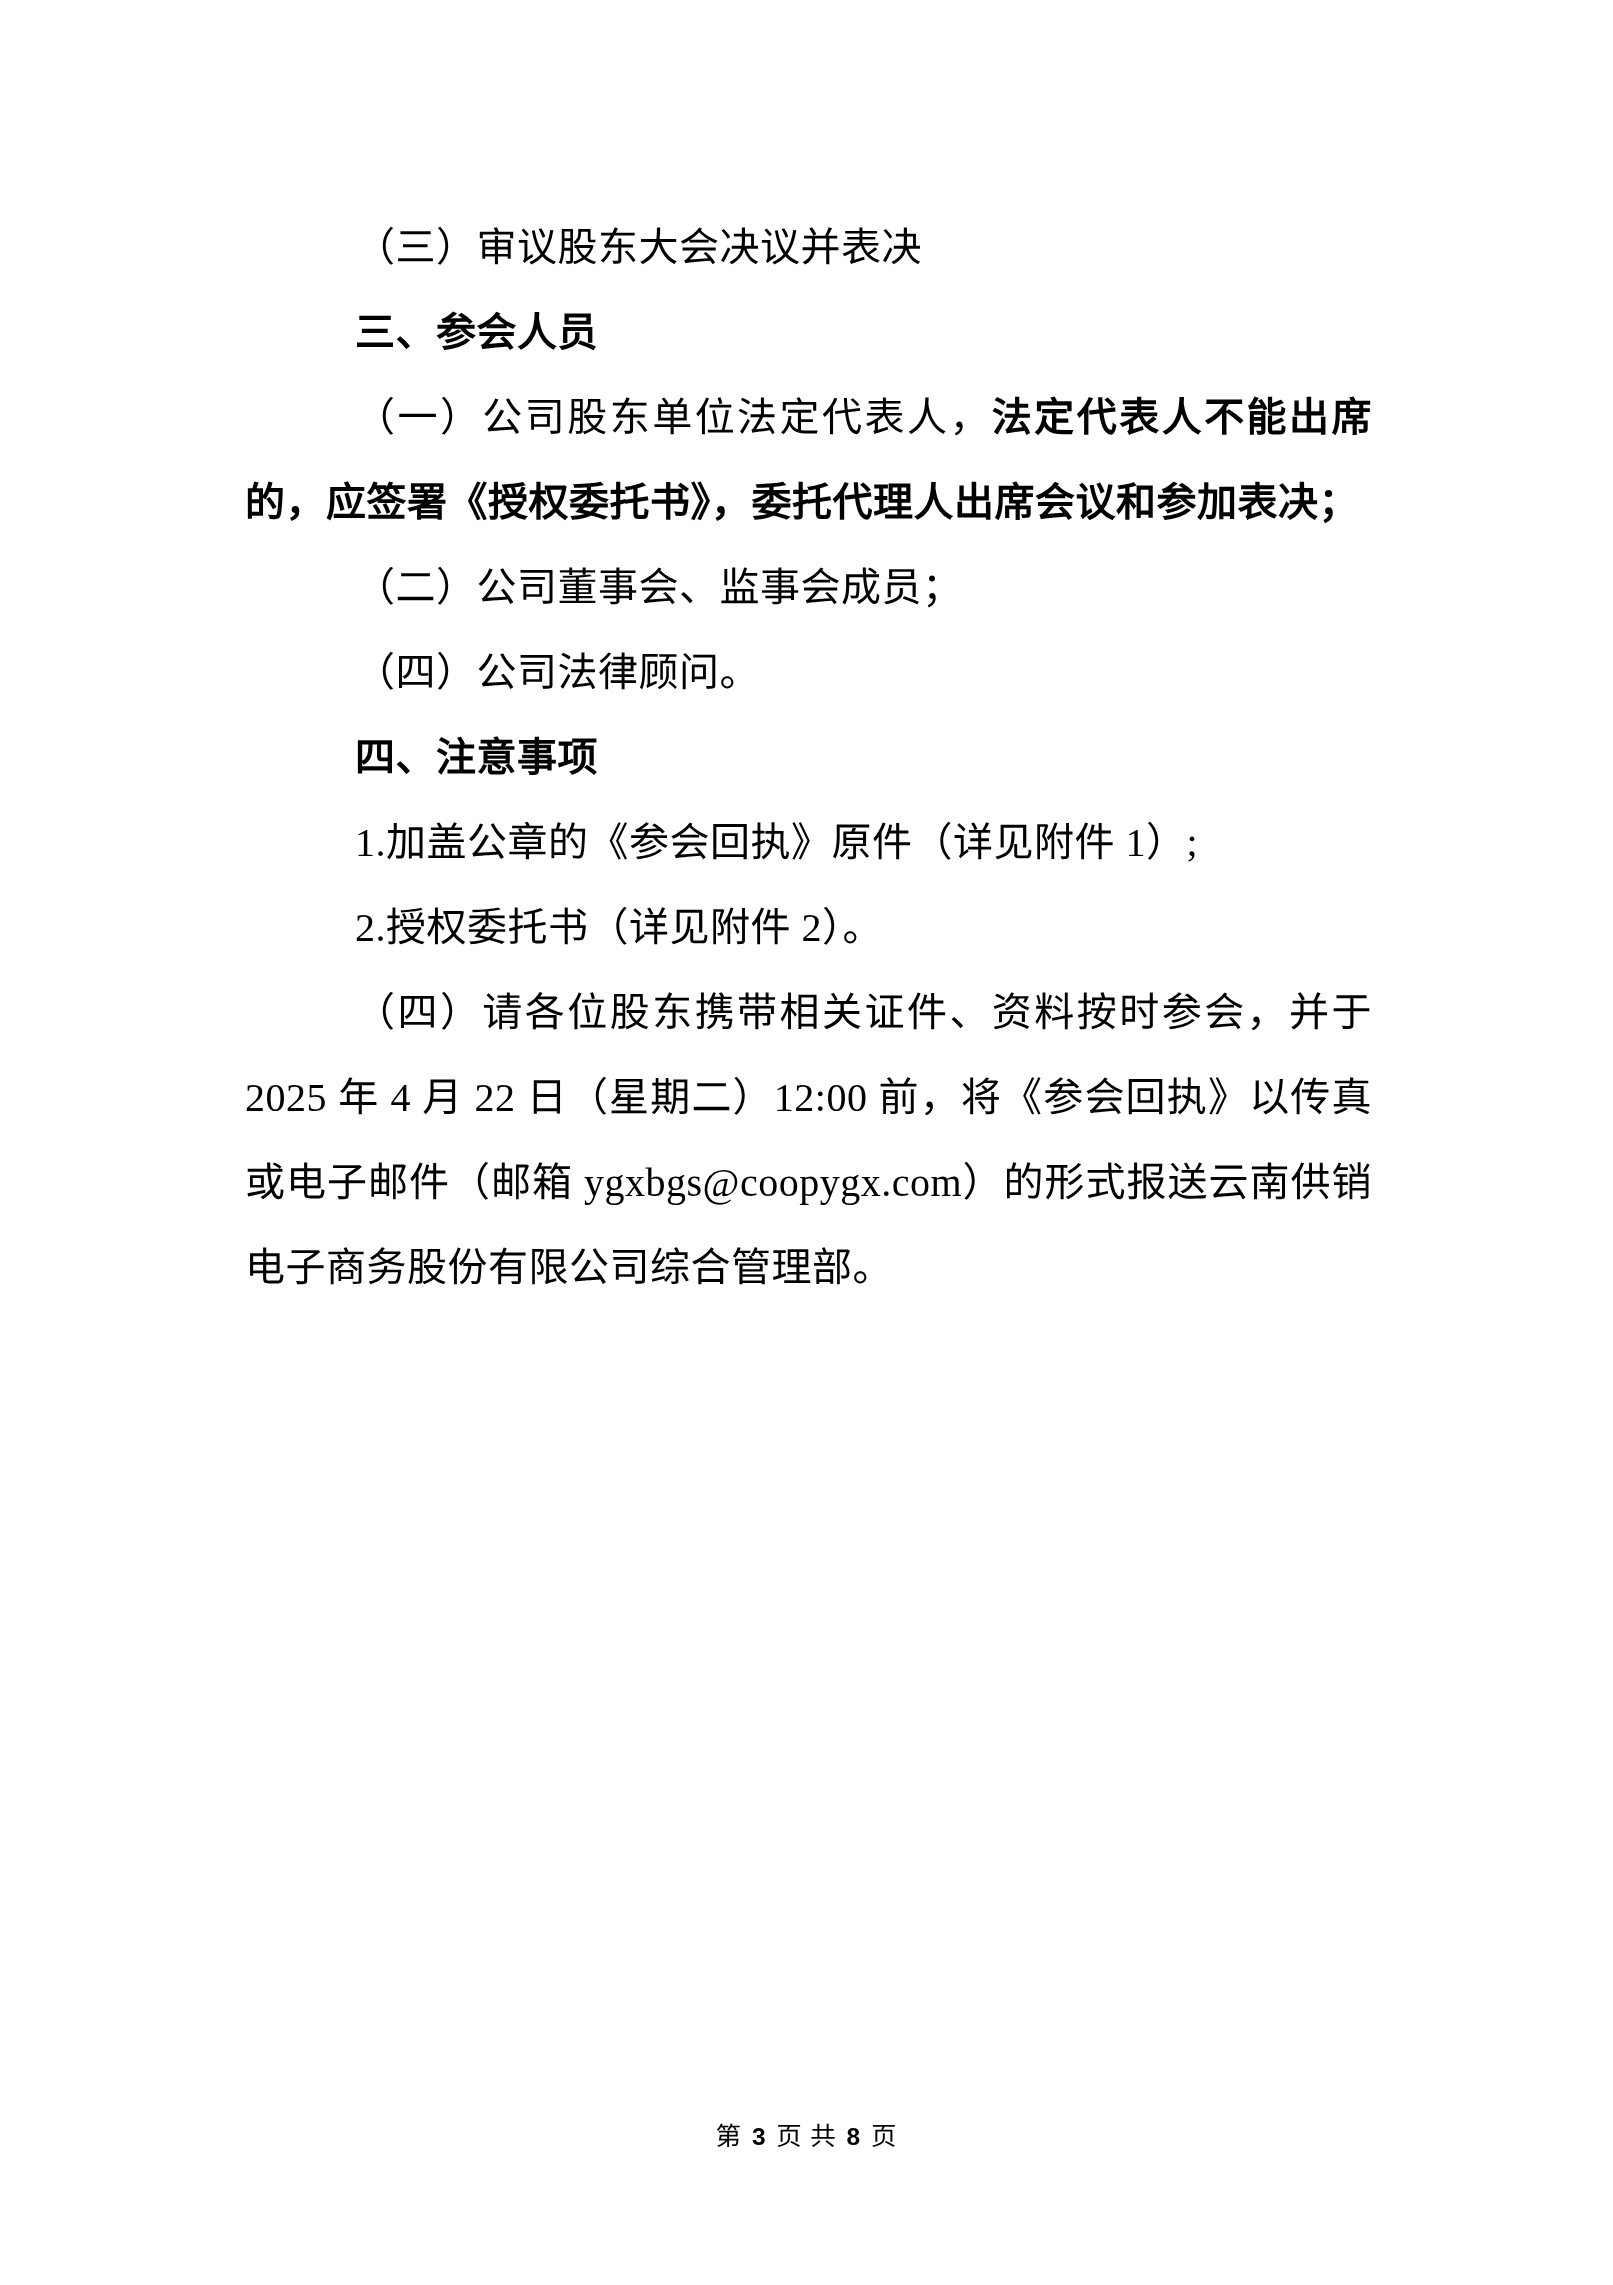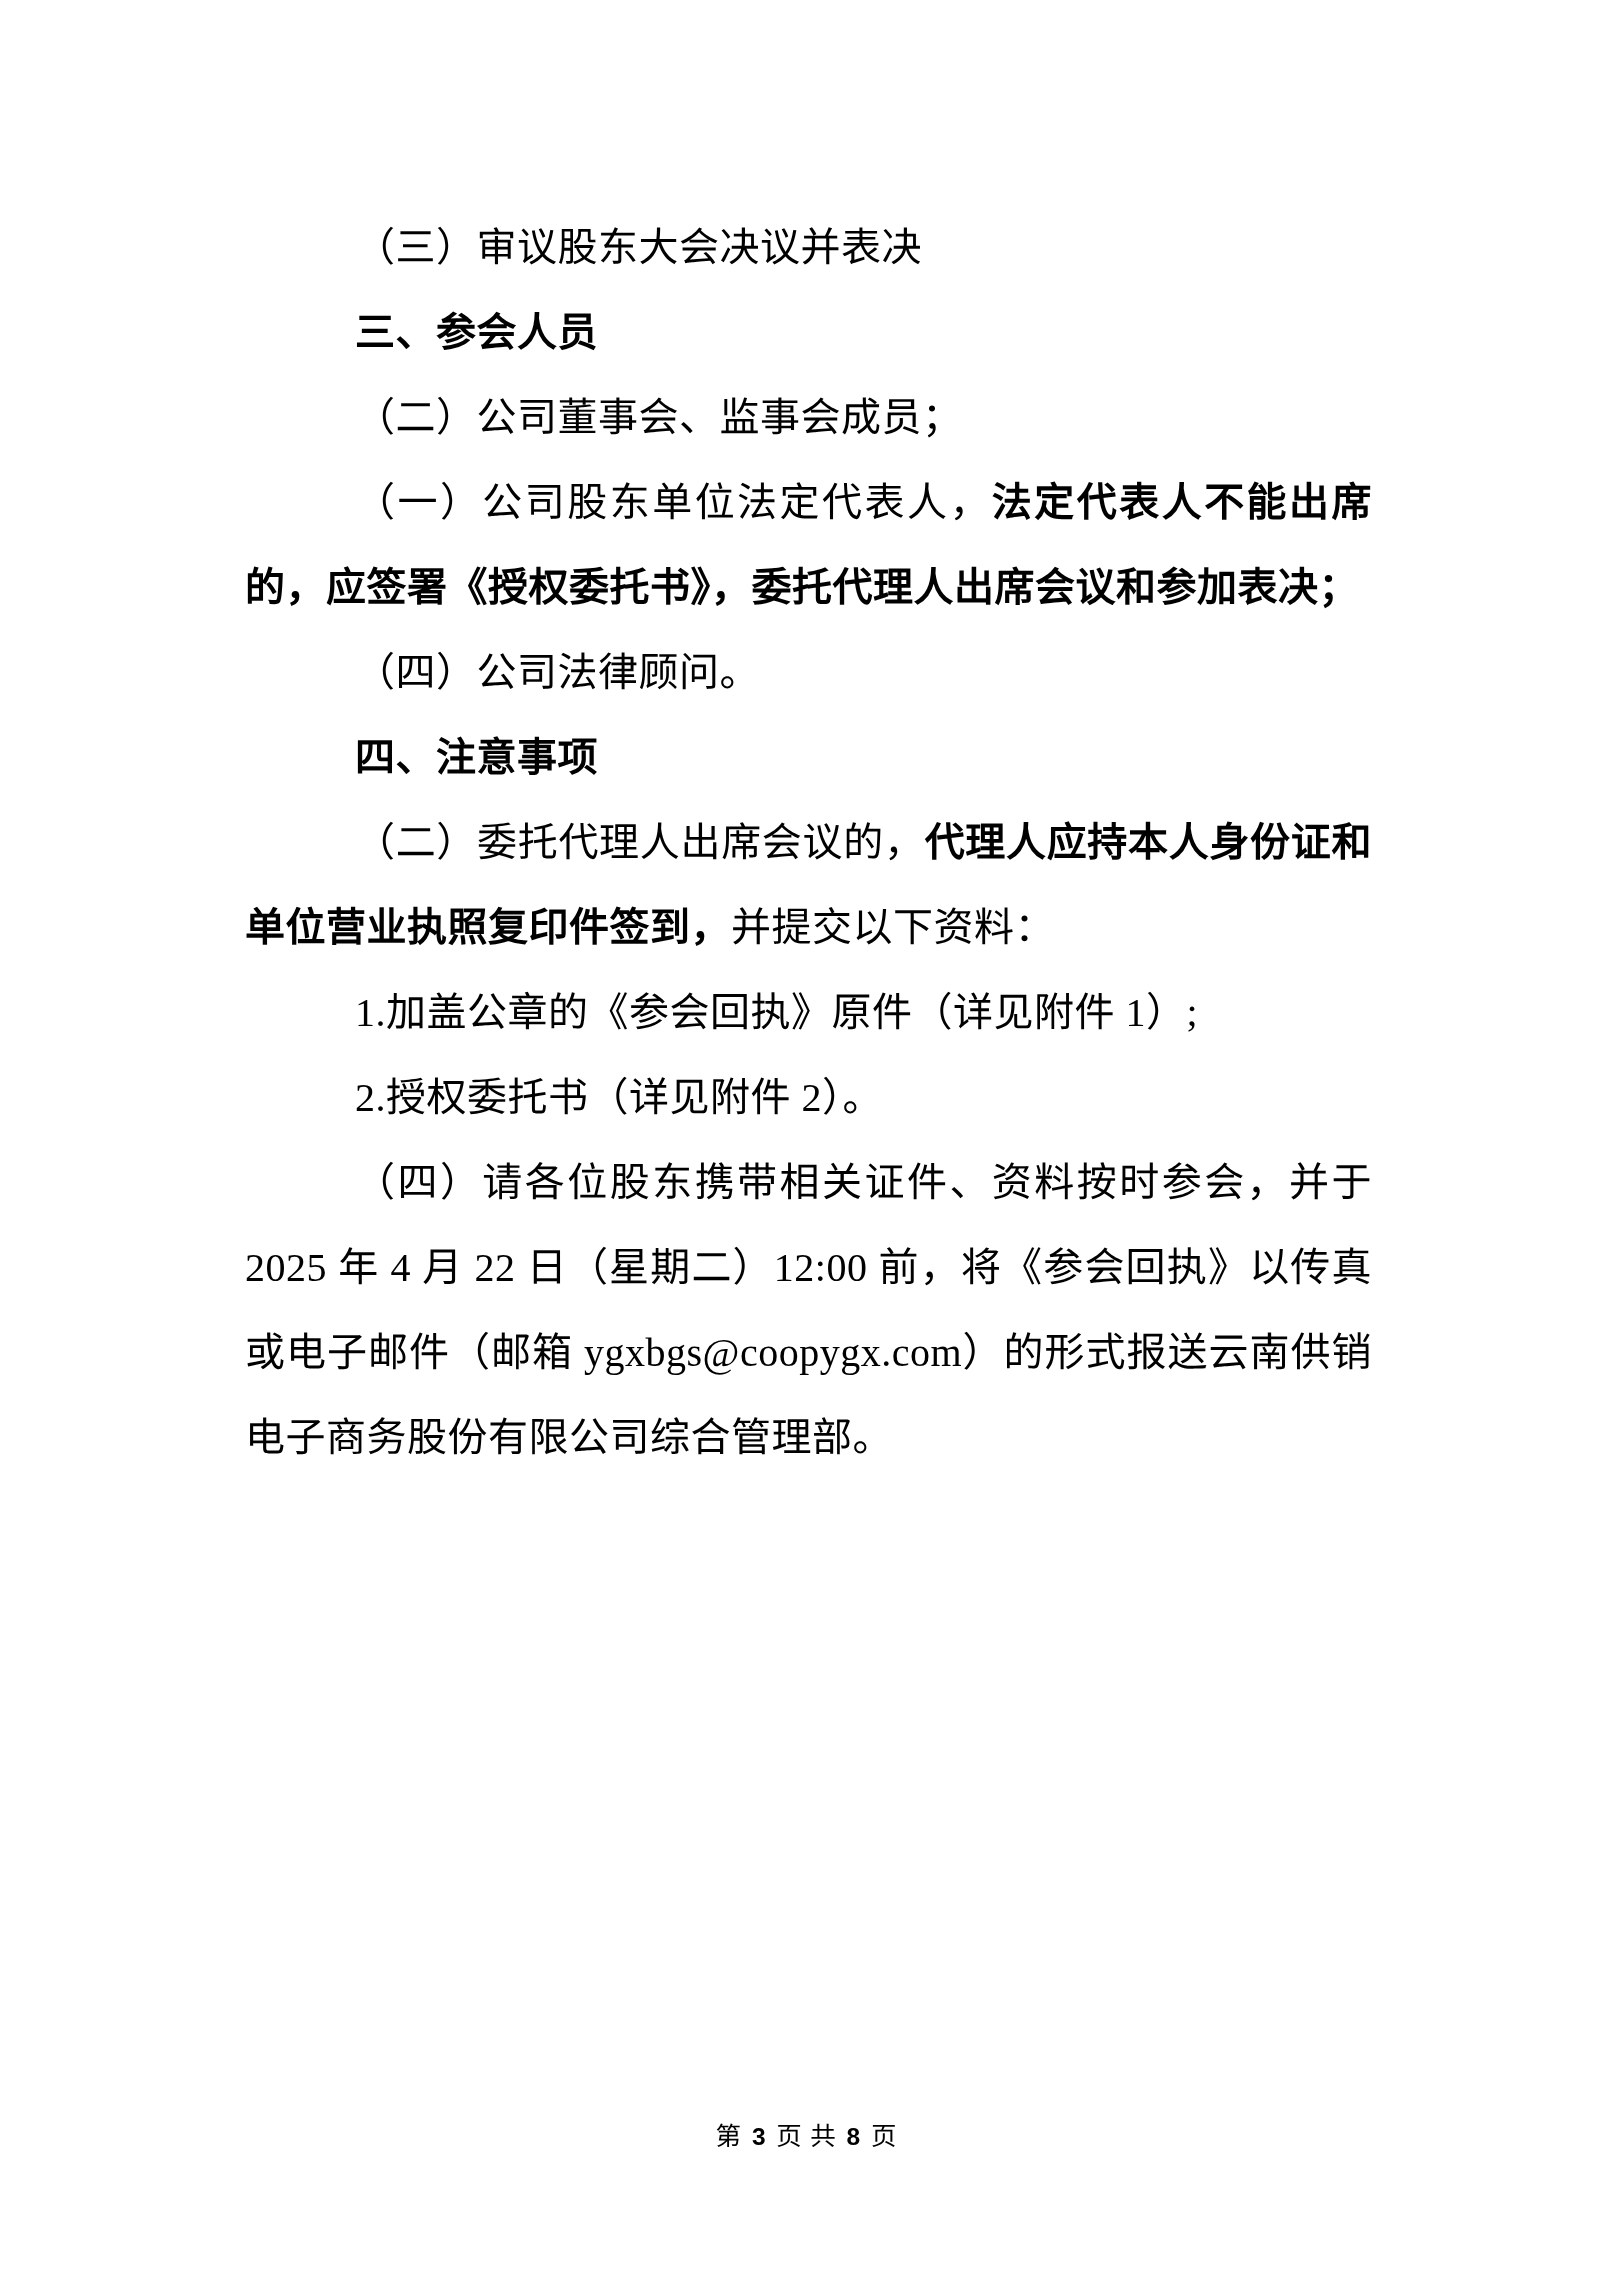--- a/index.html
+++ b/index.html
@@ -51,25 +51,24 @@
     font-size:24.5px;
   }
 </style>
 </head>
 <body>
 
 <div class="page">
   <div class="content">
       <p class="para"><span>（三）审议股东大会决议并表决</span></p>
       <p class="para heading"><b>三、参会人员</b></p>
+      <p class="para"><span>（一）公司股东单位法定代表人，</span><b>法定代表人不能出席的，应签署《授权委托书》，委托代理人出席会议和参加表决；</b></p>
       <p class="para"><span>（二）公司董事会、监事会成员；</span></p>
-      <p class="para"><span>（一）公司股东单位法定代表人，</span><b>法定代表人不能出席的，应签署《授权委托书》，委托代理人出席会议和参加表决；</b></p>
       <p class="para"><span>（四）公司法律顾问。</span></p>
       <p class="para heading"><b>四、注意事项</b></p>
-      <p class="para"><span>（二）委托代理人出席会议的，</span><b>代理人应持本人身份证和单位营业执照复印件签到，</b><span>并提交以下资料：</span></p>
       <p class="para"><span>1.加盖公章的《参会回执》原件（详见附件 1）;</span></p>
       <p class="para"><span>2.授权委托书（详见附件 2）。</span></p>
       <p class="para"><span>（四）请各位股东携带相关证件、资料按时参会，并于 2025 年 4 月 22 日（星期二）12:00 前，将《参会回执》以传真或电子邮件（邮箱 ygxbgs@coopygx.com）的形式报送云南供销电子商务股份有限公司综合管理部。</span></p>
     </div>
   <div class="footer">
     <span>第</span><span class="num">3</span><span>页 共</span><span class="num">8</span><span>页</span>
   </div>
 </div>
 
 

